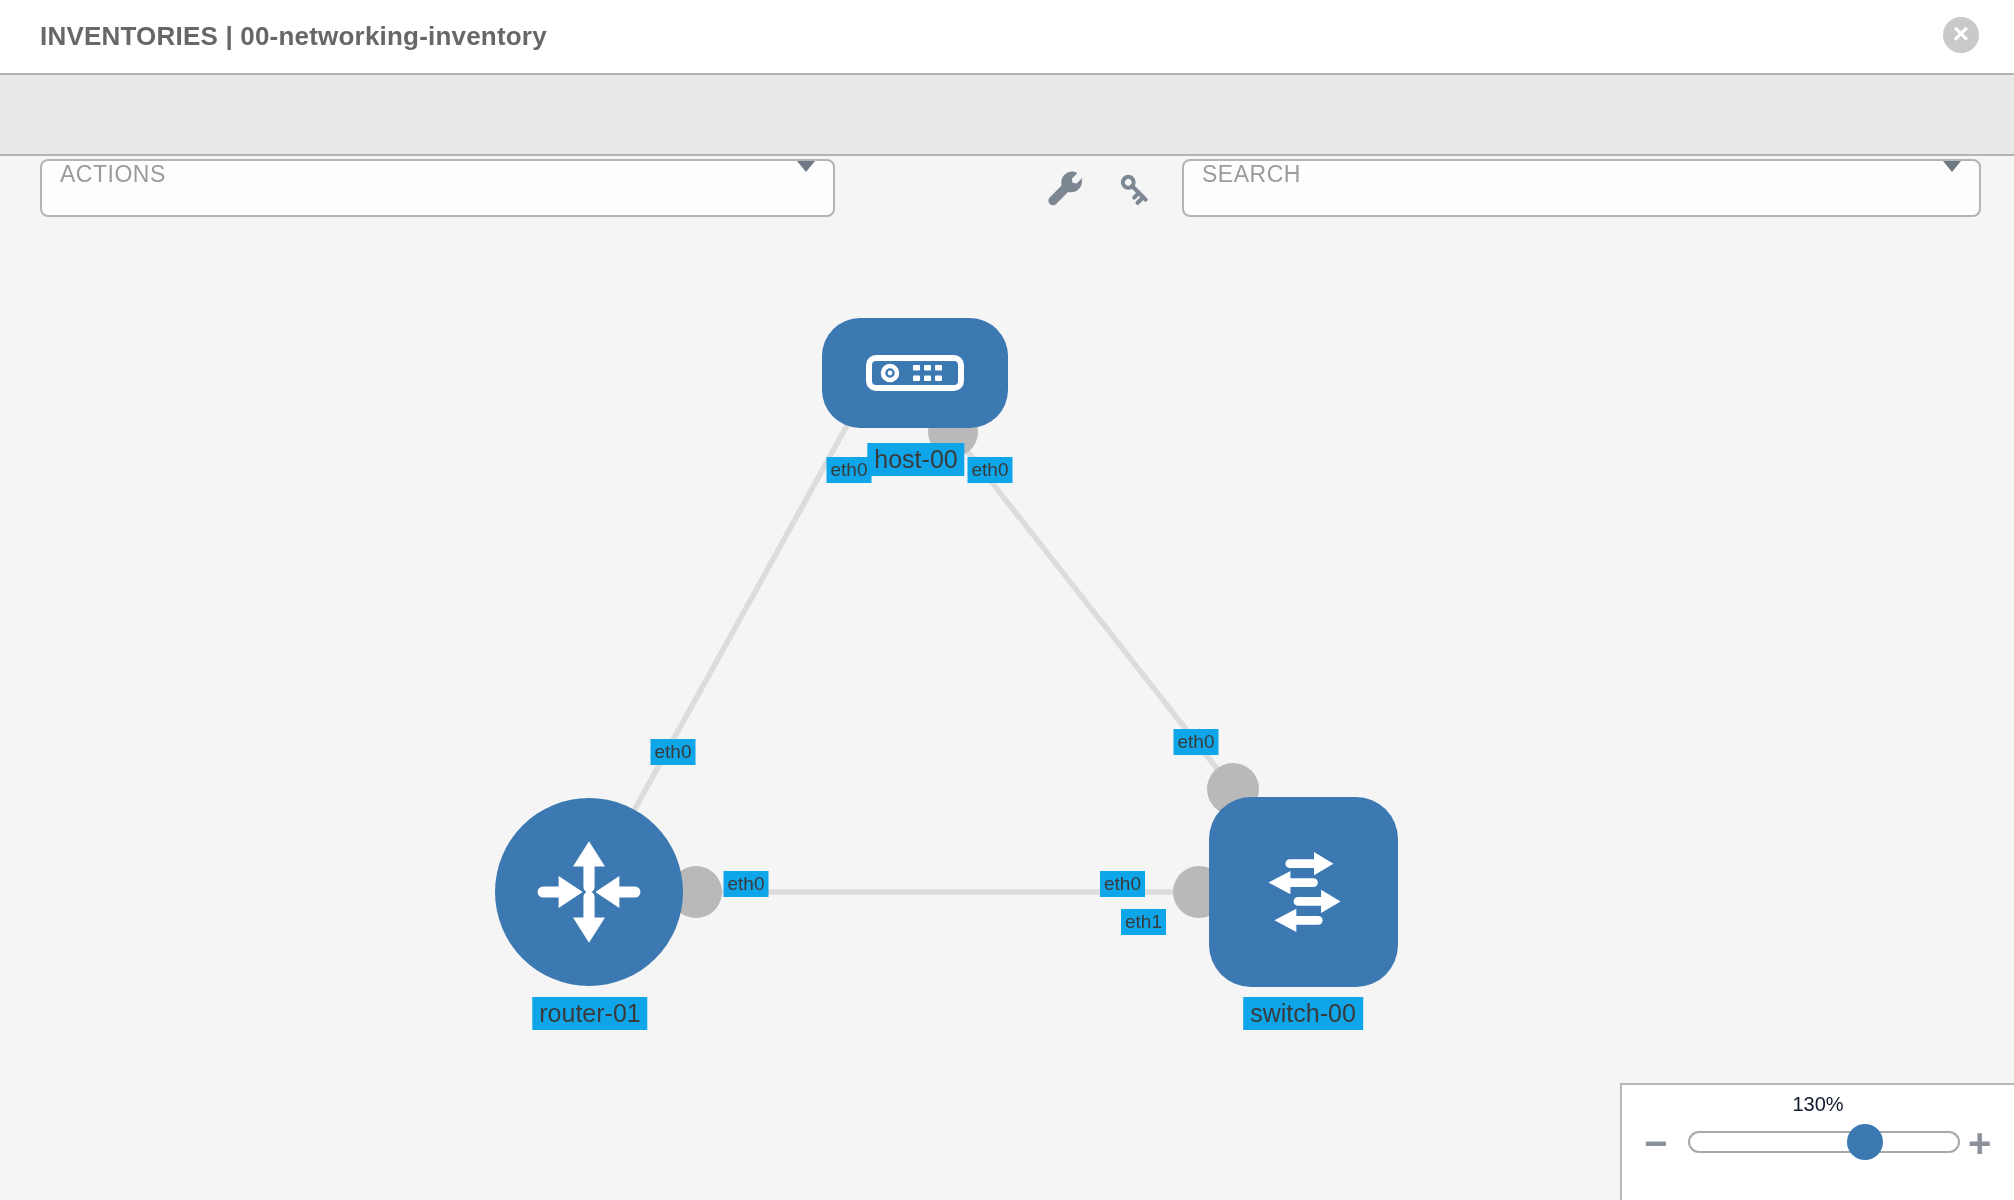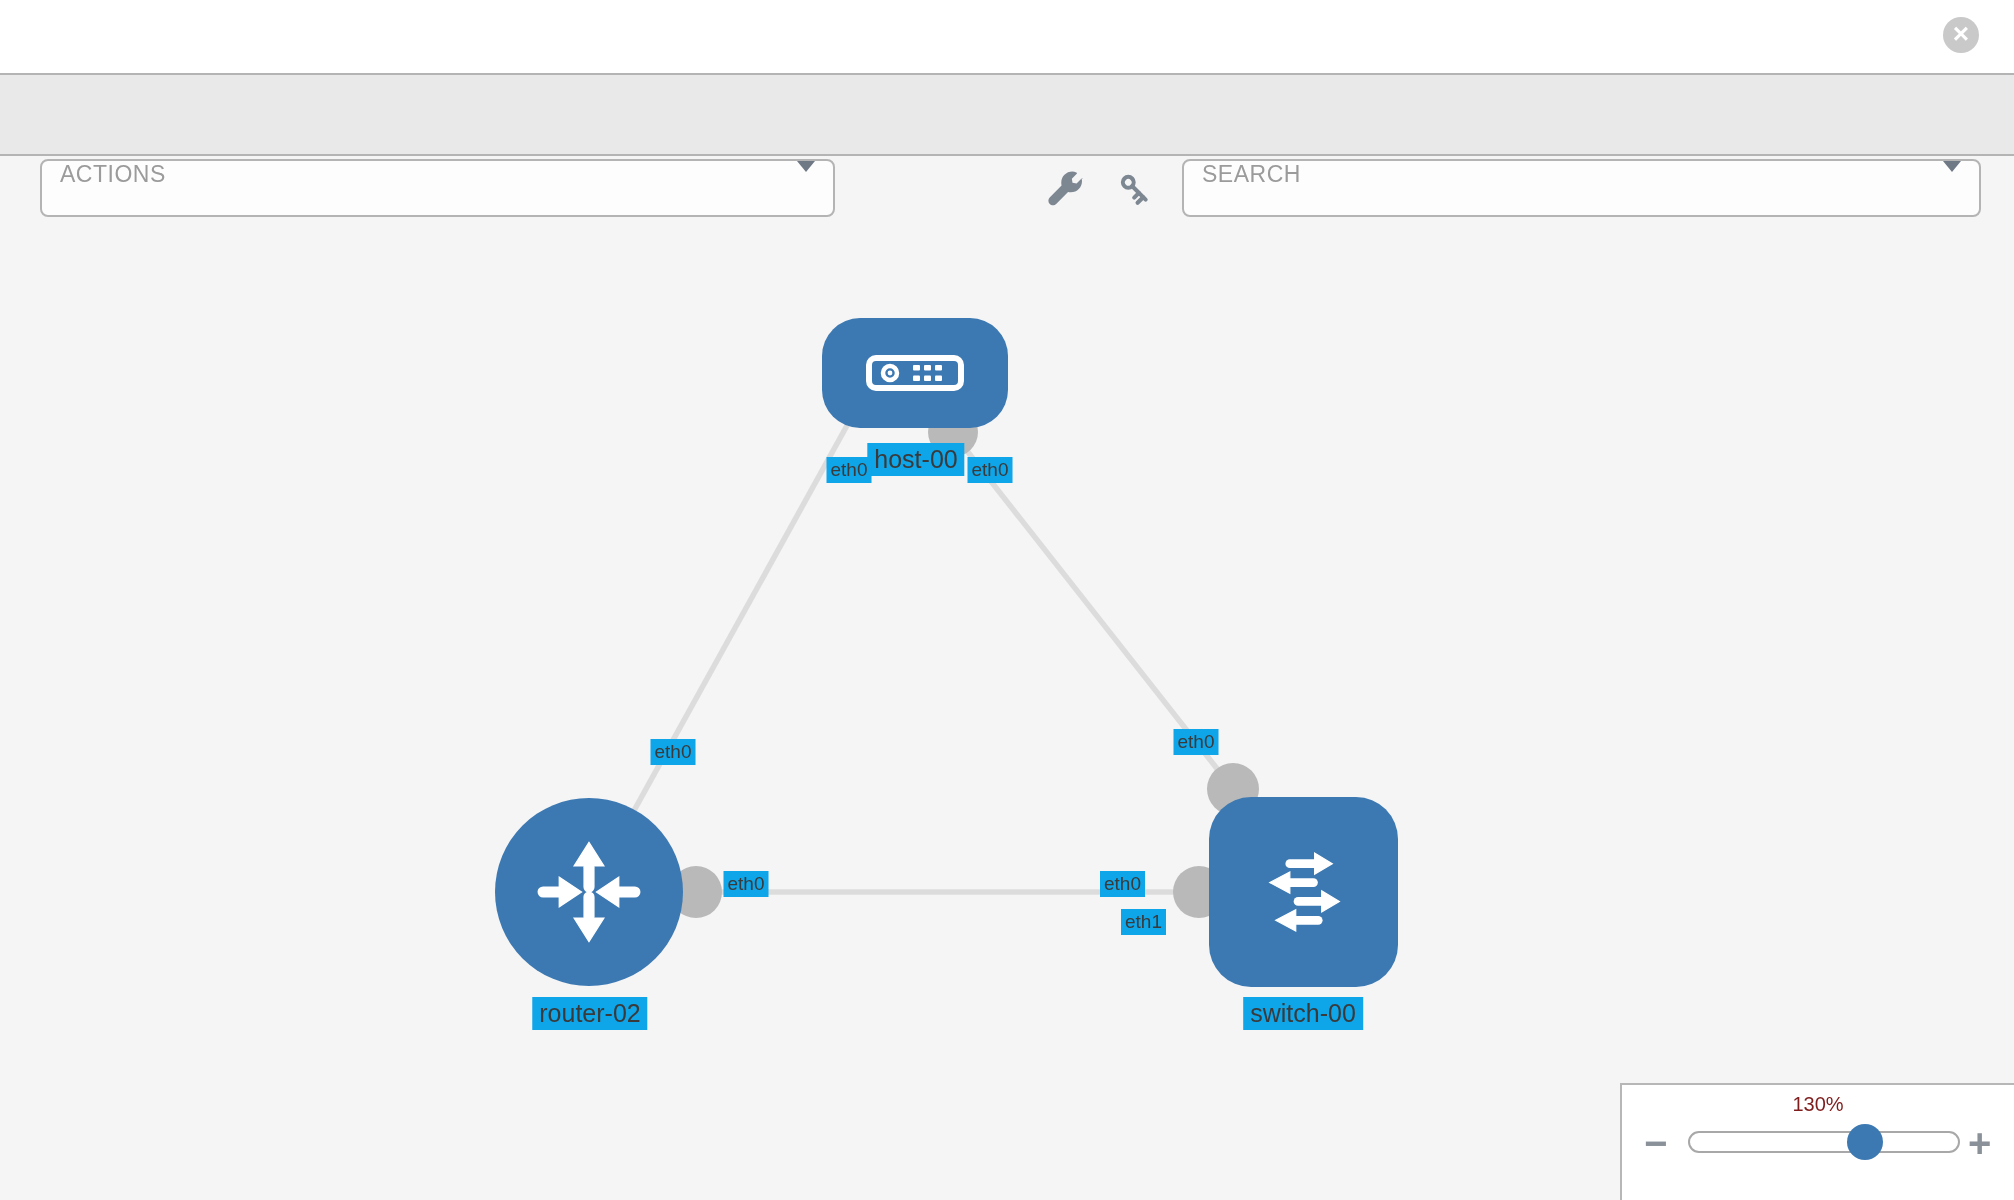--- a/index.html
+++ b/index.html
@@ -41,33 +41,34 @@
   .chip-hr-host{left:849px;top:457px;}
   .chip-hr-router{left:673px;top:739px;}
   .chip-hs-host{left:990px;top:457px;}
   .chip-hs-switch{left:1196px;top:729px;}
   .chip-rs-router{left:746px;top:871px;}
   .chip-rs-switch-under{left:1100px;top:871px;z-index:4;}
   .chip-rs-switch-over{left:1121px;top:909px;z-index:5;}
 
   
   .zoom-panel{position:absolute;left:1620px;top:1083px;width:394px;height:117px;background:#ffffff;border-top:2px solid #b7b7b7;border-left:2px solid #b7b7b7;box-sizing:border-box;z-index:30;}
-  .zoom-level{position:absolute;left:0;width:100%;top:8px;text-align:center;font-size:20px;color:#7f1d1d;}
+  .zoom-level{position:absolute;left:0;width:100%;top:8px;text-align:center;font-size:20px;color:#0f172a;}
   .zoom-minus,.zoom-plus{position:absolute;top:38px;font-size:40px;font-weight:bold;color:#8a9199;line-height:40px;cursor:pointer;}
   .zoom-minus{left:22px;}
   .zoom-plus{left:346px;}
   .zoom-track{position:absolute;left:66px;top:46px;width:272px;height:22px;border:2px solid #a8a8a8;border-radius:13px;background:#ffffff;box-sizing:border-box;cursor:pointer;}
   .zoom-thumb{position:absolute;left:225px;top:39px;width:36px;height:36px;border-radius:50%;background:#3c79b2;cursor:grab;}
 </style>
 </head>
 <body>
 
 <div class="page">
 
   <div class="titlebar">
+    <div class="page-title">INVENTORIES | 00-networking-inventory</div>
     <div class="close-btn">
       <span>×</span>
     </div>
   </div>
 
   <div class="toolbar">
     <div class="select-box actions-box">
       <span>ACTIONS</span>
       <span class="caret"></span>
     </div>
@@ -145,21 +146,21 @@
         <polygon points="21,42 38,33 38,51" stroke-width="1"></polygon>
         <line x1="45" y1="58" x2="67" y2="58"></line>
         <polygon points="80,58 65,49 65,67" stroke-width="1"></polygon>
         <line x1="40" y1="74" x2="62" y2="74"></line>
         <polygon points="26,74 43,65 43,83" stroke-width="1"></polygon>
       </g>
     </svg>
   </div>
 
   <div class="chip node-chip chip-host-label">host-00</div>
-  <div class="chip node-chip chip-router-label">router-02</div>
+  <div class="chip node-chip chip-router-label">router-01</div>
   <div class="chip node-chip chip-switch-label">switch-00</div>
 
   <div class="chip if-chip chip-hr-host">eth0</div>
   <div class="chip if-chip chip-hr-router">eth0</div>
   <div class="chip if-chip chip-hs-host">eth0</div>
   <div class="chip if-chip chip-hs-switch">eth0</div>
   <div class="chip if-chip chip-rs-router">eth0</div>
   <div class="chip if-chip anchored chip-rs-switch-under">eth0</div>
   <div class="chip if-chip anchored chip-rs-switch-over">eth1</div>
 

